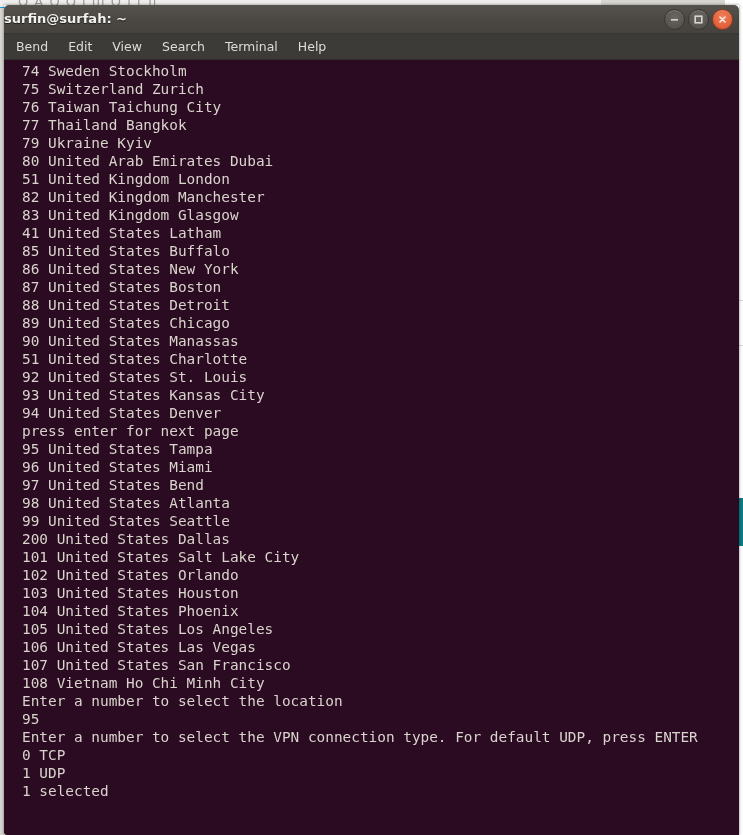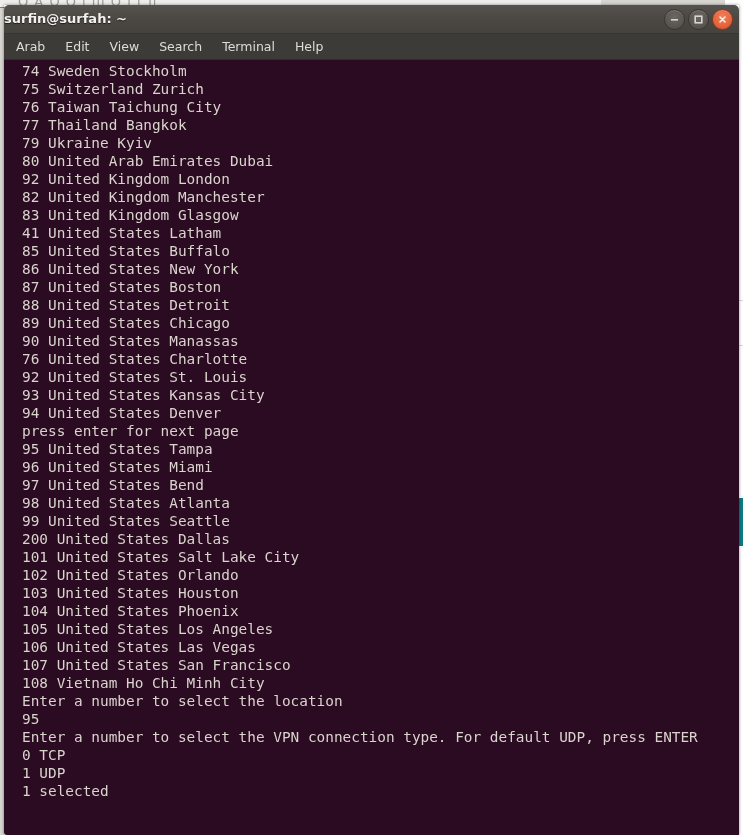--- a/index.html
+++ b/index.html
@@ -221,46 +221,46 @@
         <span>
           <svg width="11" height="11" viewBox="0 0 11 11">
               <path d="M3 3 L8 8 M8 3 L3 8" stroke="#ffe9e0" stroke-width="1.6" stroke-linecap="round"></path>
             </svg>
         </span>
       </div>
     </div>
   </div>
 
   <div class="menubar">
-    <div class="menu-item">Arab</div>
+    <div class="menu-item">Bend</div>
     <div class="menu-item">Edit</div>
     <div class="menu-item">View</div>
     <div class="menu-item">Search</div>
     <div class="menu-item">Terminal</div>
     <div class="menu-item">Help</div>
   </div>
 
   <div class="terminal-body" id="terminal-body">
       <div class="term-line">74 Sweden Stockholm</div>
       <div class="term-line">75 Switzerland Zurich</div>
       <div class="term-line">76 Taiwan Taichung City</div>
       <div class="term-line">77 Thailand Bangkok</div>
       <div class="term-line">79 Ukraine Kyiv</div>
       <div class="term-line">80 United Arab Emirates Dubai</div>
-      <div class="term-line">92 United Kingdom London</div>
+      <div class="term-line">51 United Kingdom London</div>
       <div class="term-line">82 United Kingdom Manchester</div>
       <div class="term-line">83 United Kingdom Glasgow</div>
       <div class="term-line">41 United States Latham</div>
       <div class="term-line">85 United States Buffalo</div>
       <div class="term-line">86 United States New York</div>
       <div class="term-line">87 United States Boston</div>
       <div class="term-line">88 United States Detroit</div>
       <div class="term-line">89 United States Chicago</div>
       <div class="term-line">90 United States Manassas</div>
-      <div class="term-line">76 United States Charlotte</div>
+      <div class="term-line">51 United States Charlotte</div>
       <div class="term-line">92 United States St. Louis</div>
       <div class="term-line">93 United States Kansas City</div>
       <div class="term-line">94 United States Denver</div>
       <div class="term-line">press enter for next page</div>
       <div class="term-line">95 United States Tampa</div>
       <div class="term-line">96 United States Miami</div>
       <div class="term-line">97 United States Bend</div>
       <div class="term-line">98 United States Atlanta</div>
       <div class="term-line">99 United States Seattle</div>
       <div class="term-line">200 United States Dallas</div>

